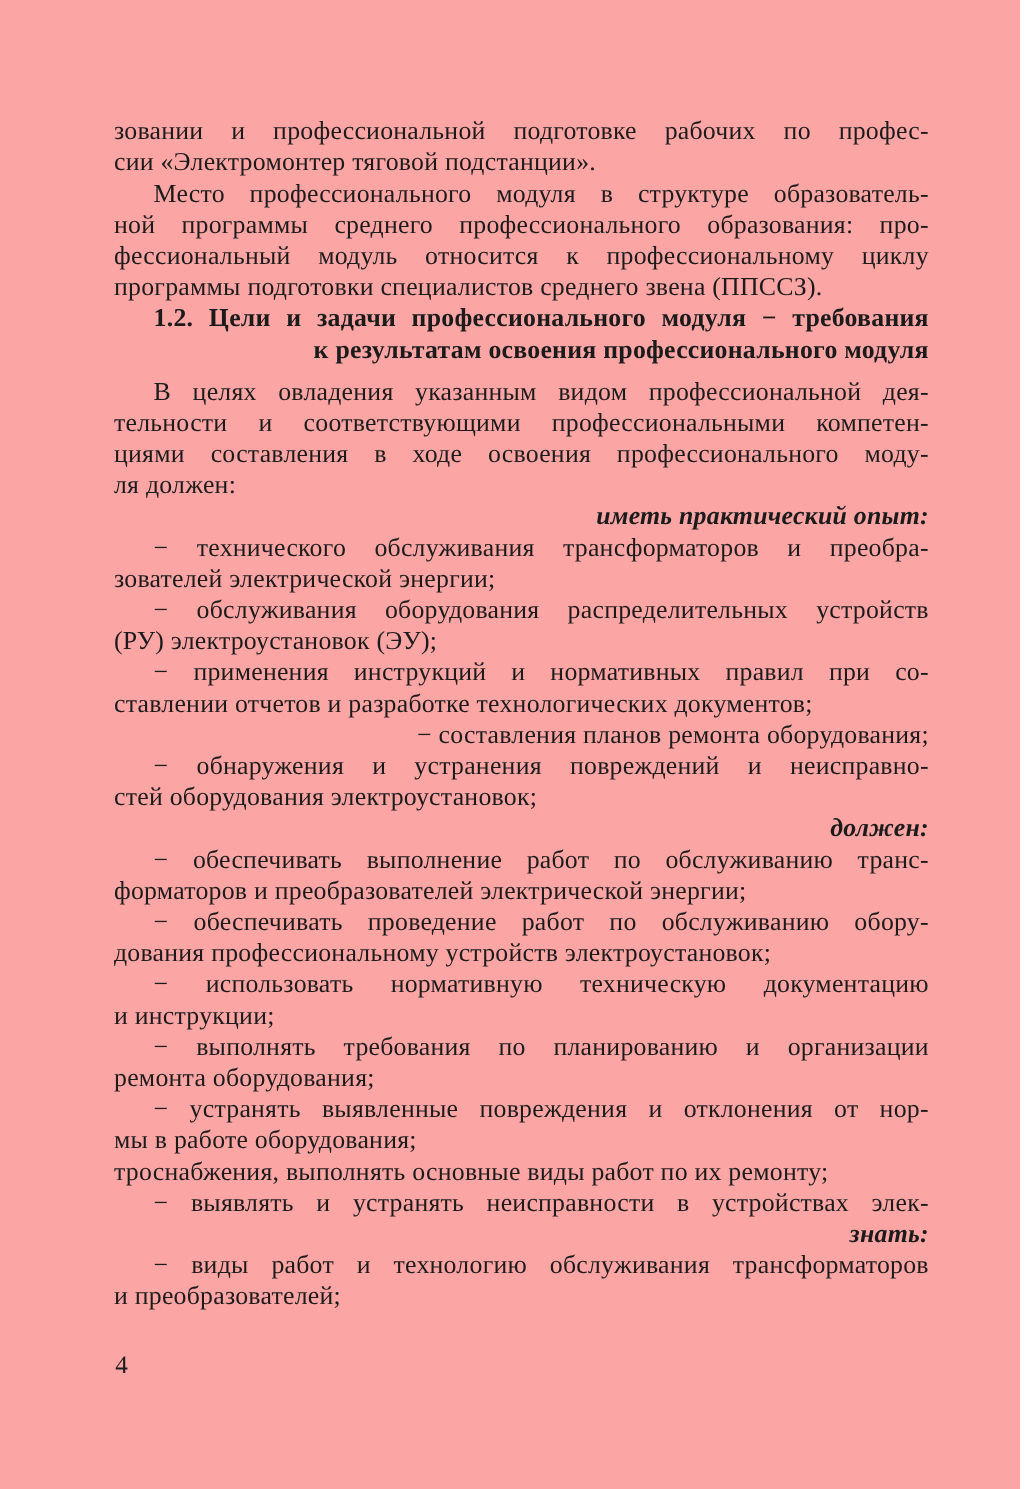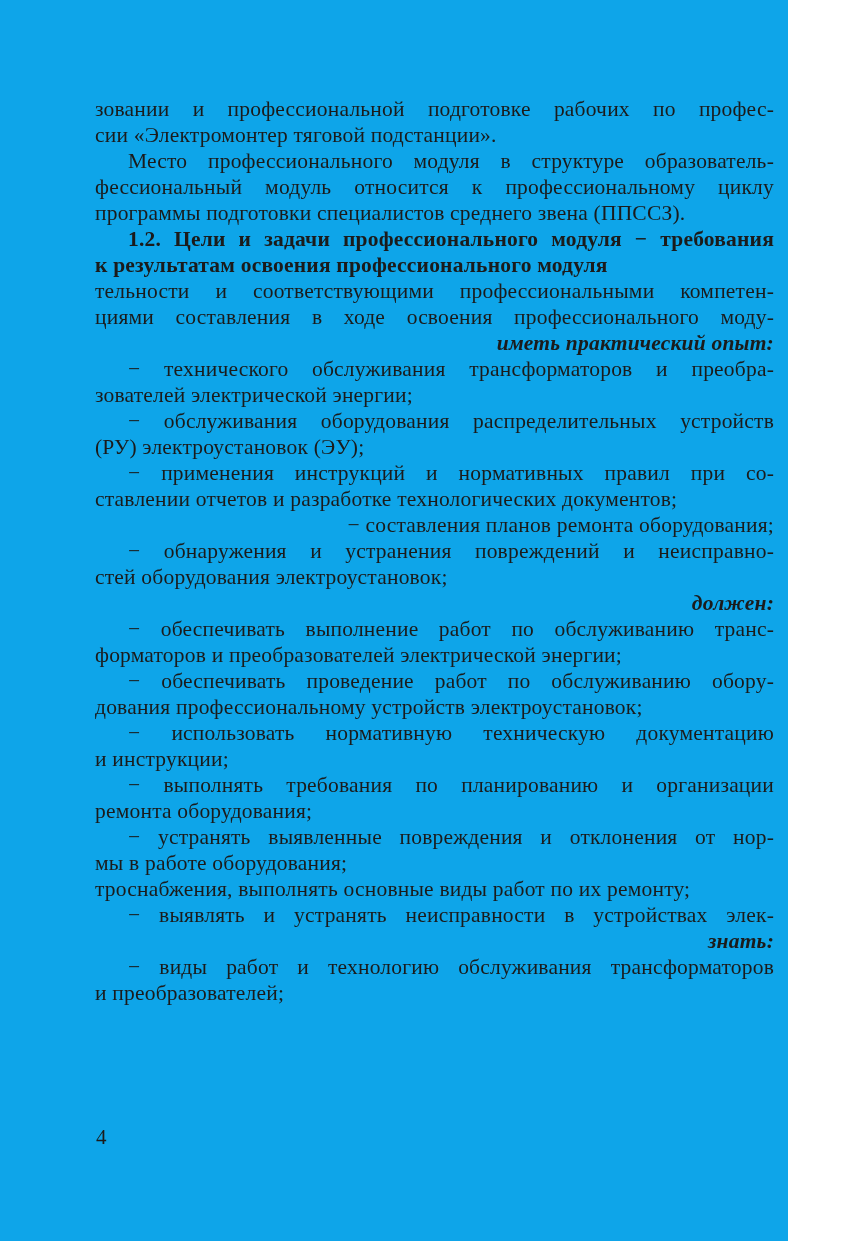--- a/index.html
+++ b/index.html
@@ -2,23 +2,23 @@
 <html><head>
 <meta charset="utf-8">
 <style>
   html, body {
     margin: 0;
     padding: 0;
     background: #ffffff;
   }
   .page {
     position: relative;
-    width: 788px;
+    width: 850px;
     height: 1241px;
-    background: #0ea5e9;
+    background: #fca5a5;
     overflow: hidden;
     font-family: "Liberation Serif", "DejaVu Serif", serif;
     color: #1b1b1b;
   }
   .text-block {
     position: absolute;
     left: 95px;
     top: 96px;
     width: 679px;
   }
@@ -31,20 +31,21 @@
   .line.fill {
     text-align: justify;
     text-align-last: justify;
   }
   .line.indent {
     text-indent: 33px;
     text-align: right;
   }
   .line.heading {
     font-weight: bold;
+    text-align: right;
   }
   .line.lead {
     font-weight: bold;
     font-style: italic;
   }
   .page-number {
     position: absolute;
     left: 96px;
     top: 1124px;
     font-size: 21px;
@@ -52,26 +53,29 @@
   }
 </style>
 </head>
 <body>
 
 <div class="page">
   <div class="text-block">
       <div class="line fill">зовании и профессиональной подготовке рабочих по профес-</div>
       <div class="line">сии «Электромонтер тяговой подстанции».</div>
       <div class="line fill indent">Место профессионального модуля в структуре образователь-</div>
+      <div class="line fill">ной программы среднего профессионального образования: про-</div>
       <div class="line fill">фессиональный модуль относится к профессиональному циклу</div>
       <div class="line">программы подготовки специалистов среднего звена (ППССЗ).</div>
       <div class="line fill indent heading" style="margin-top: 0;">1.2. Цели и задачи профессионального модуля − требования</div>
       <div class="line heading">к результатам освоения профессионального модуля</div>
+      <div class="line fill indent" style="margin-top: 9px;">В целях овладения указанным видом профессиональной дея-</div>
       <div class="line fill">тельности и соответствующими профессиональными компетен-</div>
       <div class="line fill">циями составления в ходе освоения профессионального моду-</div>
+      <div class="line">ля должен:</div>
       <div class="line indent lead">иметь практический опыт:</div>
       <div class="line fill indent">− технического обслуживания трансформаторов и преобра-</div>
       <div class="line">зователей электрической энергии;</div>
       <div class="line fill indent">− обслуживания оборудования распределительных устройств</div>
       <div class="line">(РУ) электроустановок (ЭУ);</div>
       <div class="line fill indent">− применения инструкций и нормативных правил при со-</div>
       <div class="line">ставлении отчетов и разработке технологических документов;</div>
       <div class="line indent">− составления планов ремонта оборудования;</div>
       <div class="line fill indent">− обнаружения и устранения повреждений и неисправно-</div>
       <div class="line">стей оборудования электроустановок;</div>

